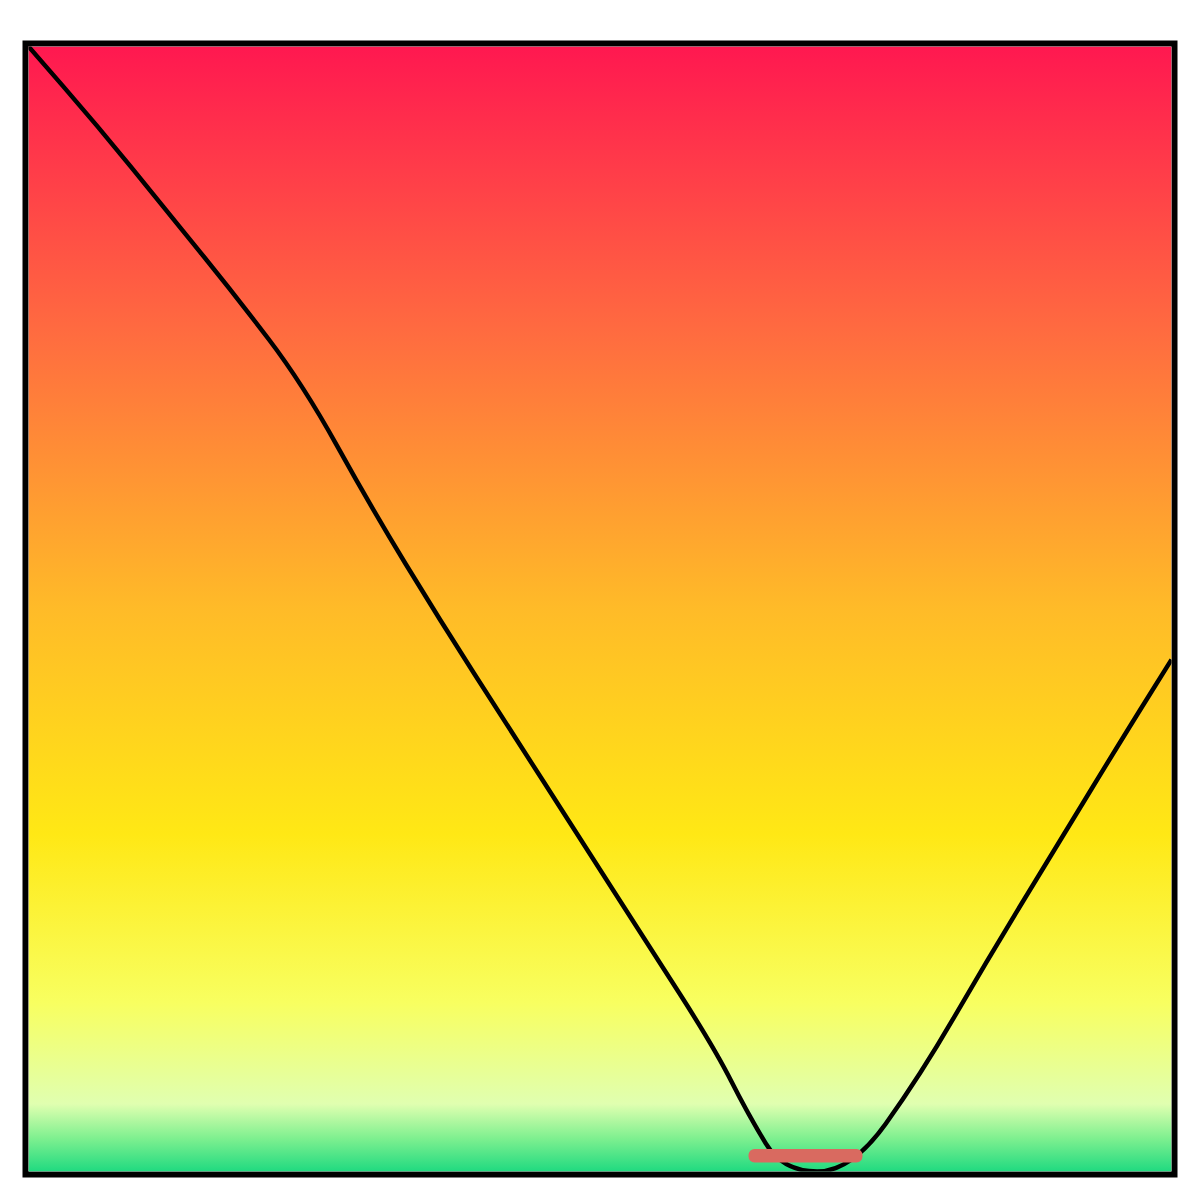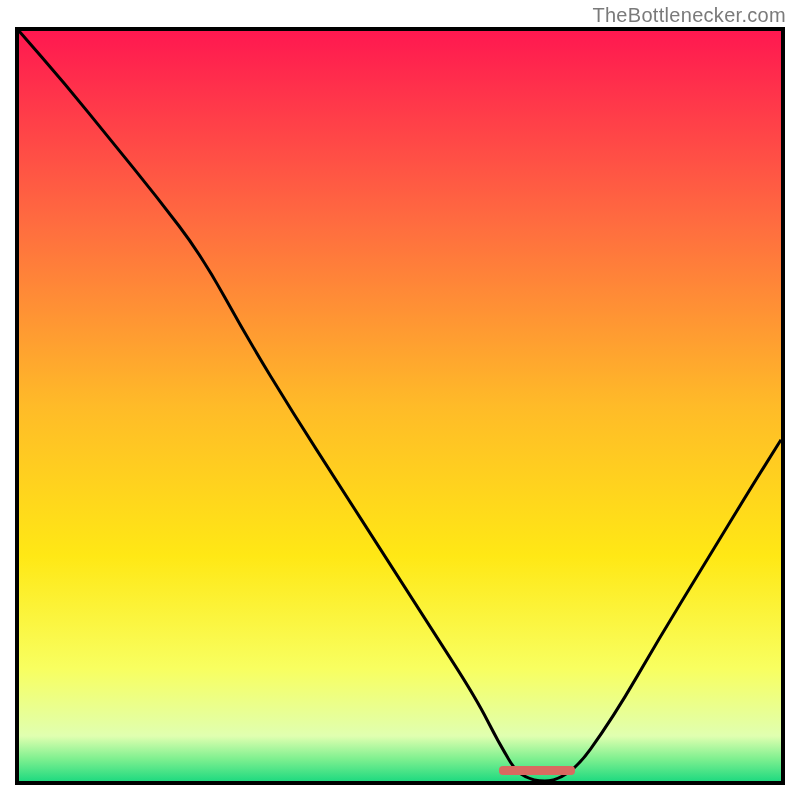--- a/index.html
+++ b/index.html
@@ -52,21 +52,20 @@
     height: 9px;
     background: #d96a60;
     border-radius: 4px;
     z-index: 6;
   }
 </style>
 </head>
 <body>
 
 <div class="container">
-  <div class="watermark">TheBottlenecker.com</div>
 
   <div class="chart-frame">
     <svg class="gradient-bg" viewBox="0 0 762 750" preserveAspectRatio="none">
       <defs>
         <linearGradient id="heat" x1="0" y1="0" x2="0" y2="1">
             <stop offset="0%" stop-color="#ff1850"></stop>
             <stop offset="25%" stop-color="#ff6a40"></stop>
             <stop offset="50%" stop-color="#ffbb28"></stop>
             <stop offset="70%" stop-color="#ffe815"></stop>
             <stop offset="85%" stop-color="#f8ff60"></stop>

